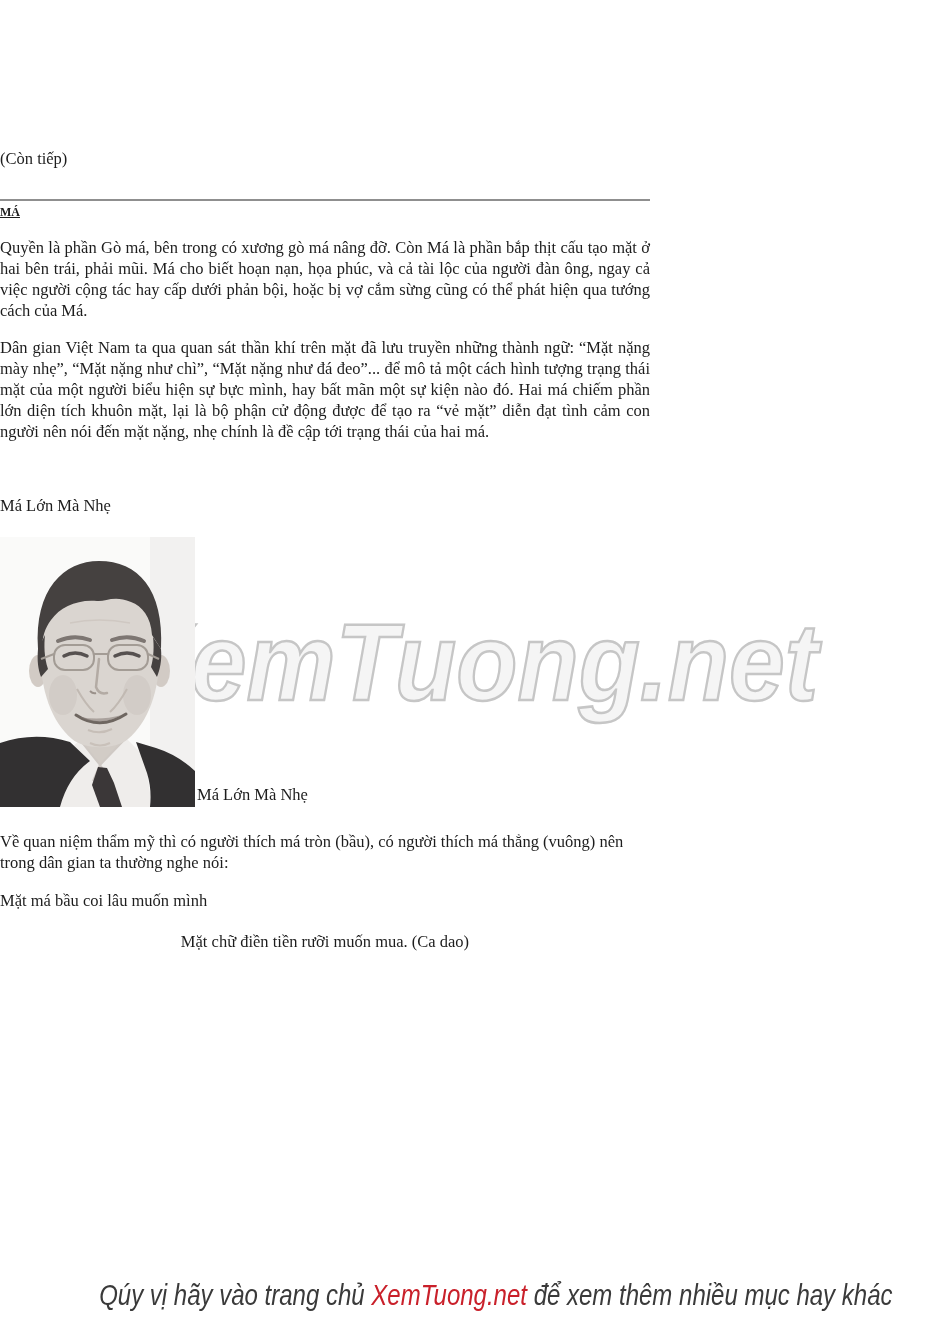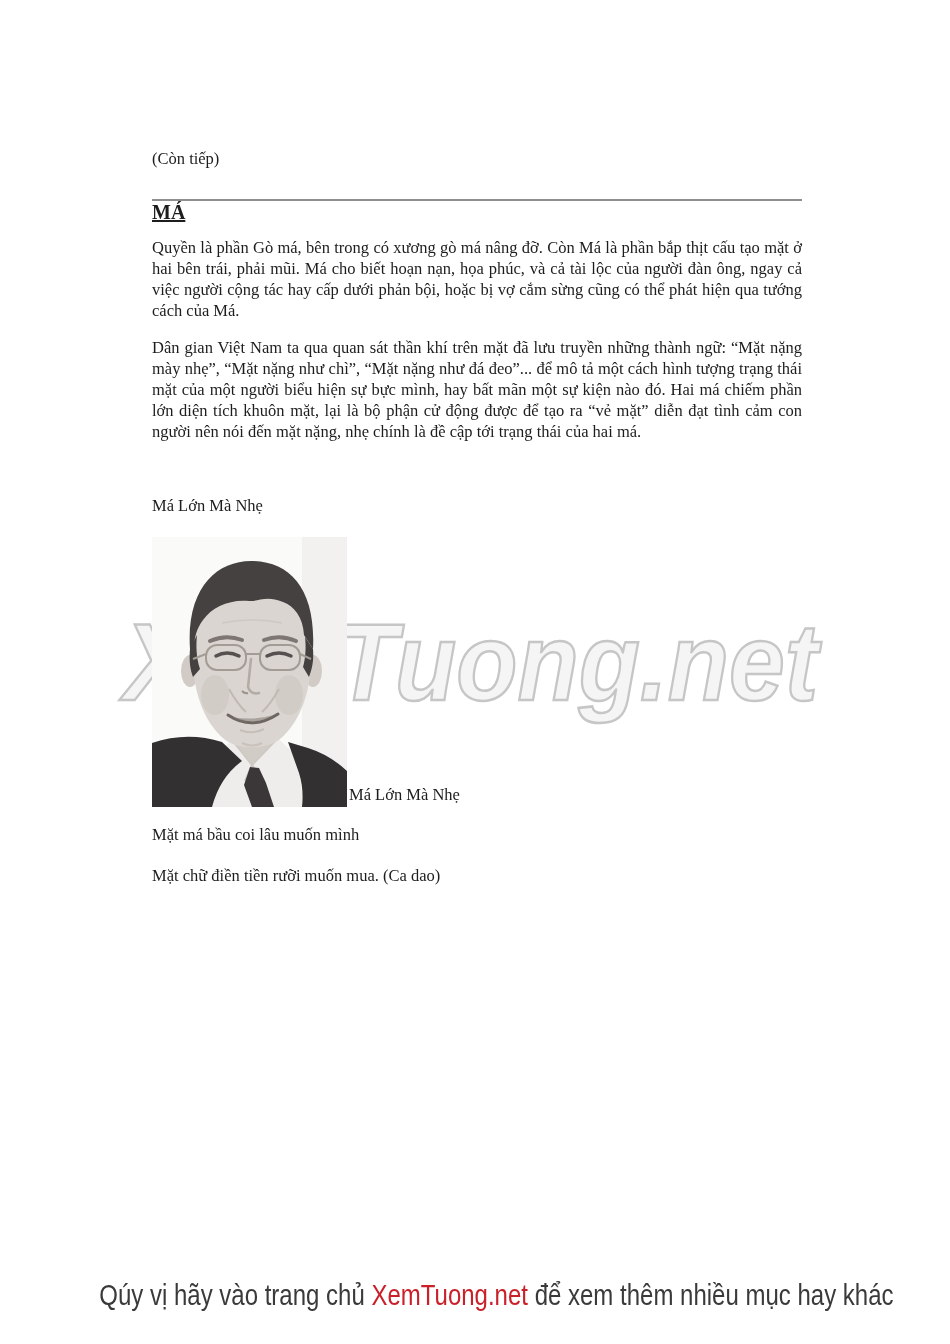--- a/index.html
+++ b/index.html
@@ -17,21 +17,20 @@
     position: absolute;
     left: 112px;
     top: 604px;
     z-index: 0;
     pointer-events: none;
   }
   
   .content {
     position: relative;
     z-index: 1;
-    margin-left: 152px;
     width: 650px;
     padding-top: 148px;
     font-size: 16.5px;
     line-height: 21px;
   }
   .content p { margin: 0; }
   .continuation { margin: 0; }
   .rule {
     border: none;
     border-top: 2px solid #8f8f8f;
@@ -39,21 +38,21 @@
     width: 650px;
   }
   .doc-title {
     margin: 27px 0 0 0;
     font-size: 17px;
     font-weight: bold;
     line-height: 22px;
   }
   .section-heading {
     margin: 21px 0 0 0;
-    font-size: 20px;
+    font-size: 12px;
     font-weight: bold;
     line-height: 22px;
     text-decoration: underline;
   }
   .para-1 { margin-top: 14px !important; text-align: justify; }
   .para-2 { margin-top: 16px !important; text-align: justify; }
   .para-3 { margin-top: 20px !important; text-align: justify; }
   .sub-heading { margin-top: 53px !important; }
   .sub-body { margin-top: 16px !important; text-align: justify; }
   .photo-row {
@@ -67,29 +66,30 @@
     flex: 0 0 auto;
     overflow: hidden;
   }
   .photo-caption {
     margin-left: 2px;
     line-height: 21px;
     padding-bottom: 2px;
   }
   .closing-para { margin-top: 24px !important; }
   .proverb-1 { margin-top: 17px !important; }
-  .proverb-2 { margin-top: 20px !important; }
+  .proverb-2 { margin-top: 20px !important; text-align: center; }
   
   .footer {
     position: absolute;
     left: 0;
     top: 1278px;
     width: 898px;
     text-align: center;
     z-index: 1;
+    font-style: italic;
   }
   .footer-inner {
     display: inline-block;
     white-space: nowrap;
     transform: scaleX(0.8);
     transform-origin: center;
     font-family: "Liberation Sans", sans-serif;
     font-size: 30px;
     font-weight: normal;
     color: #3a3a3a;
@@ -179,20 +179,21 @@
           <path d="M76,178 Q100,194 126,177" fill="none" stroke="#6e6660" stroke-width="3" stroke-linecap="round"></path>
           <path d="M80,180 Q100,190 122,178 Q100,184 80,180 Z" fill="#8a817b" opacity="0.6"></path>
           <path d="M88,193 Q100,198 112,192" fill="none" stroke="#c6beb7" stroke-width="2"></path>
 
           <path d="M90,206 Q100,211 110,206" fill="none" stroke="#c9c1ba" stroke-width="2"></path>
         </svg>
       </div>
       <span class="photo-caption">Má Lớn Mà Nhẹ</span>
     </div>
 
+    <p class="closing-para">Về quan niệm thẩm mỹ thì có người thích má tròn (bầu), có người thích má thẳng (vuông) nên trong dân gian ta thường nghe nói:</p>
 
     <p class="proverb-1">Mặt má bầu coi lâu muốn mình</p>
 
     <p class="proverb-2">Mặt chữ điền tiền rưỡi muốn mua. (Ca dao)</p>
 
   </div>
 
   <div class="footer">
     <div class="footer-inner">
       <span>Qúy vị hãy vào trang chủ </span><span class="footer-brand">XemTuong.net</span><span> để xem thêm nhiều mục hay khác</span>

